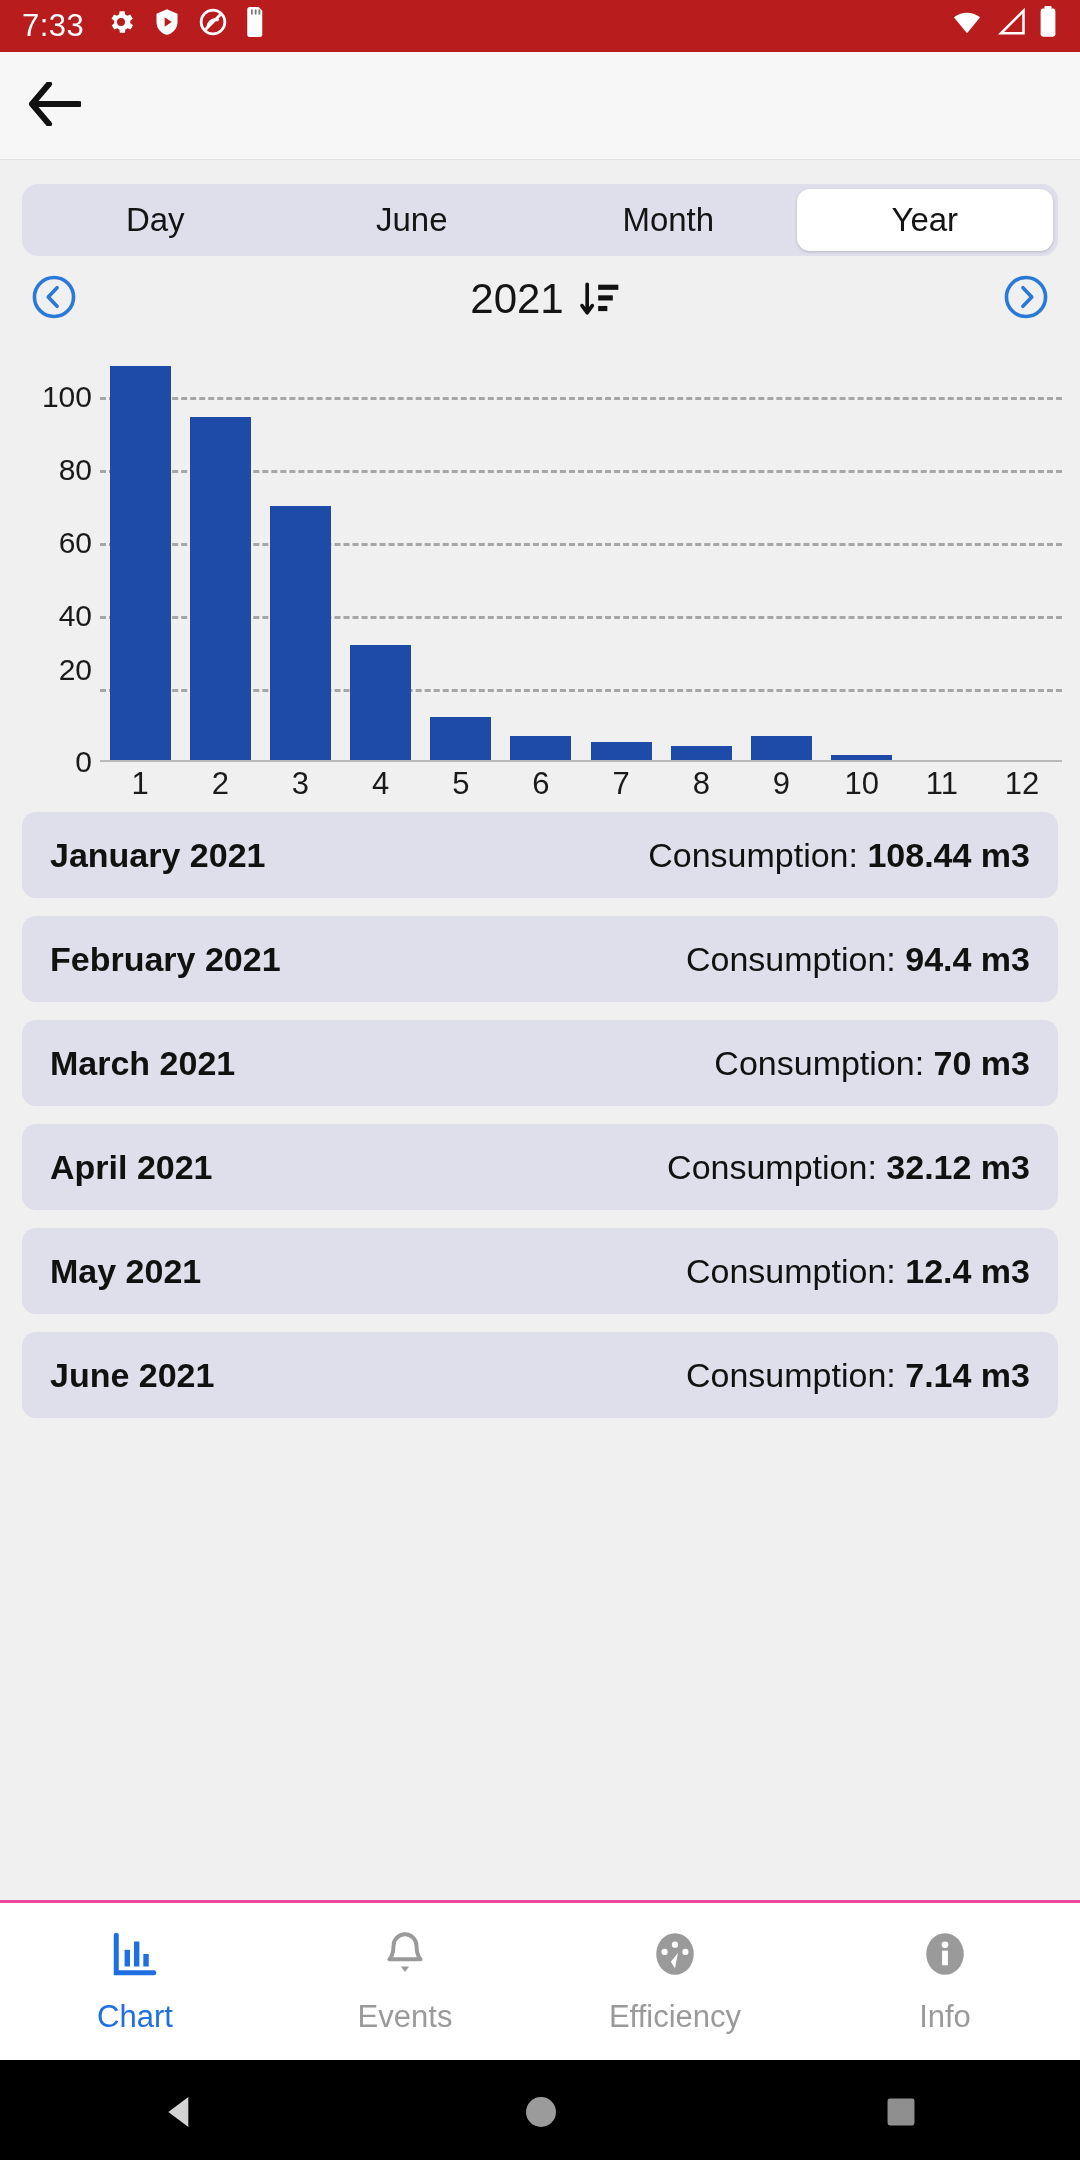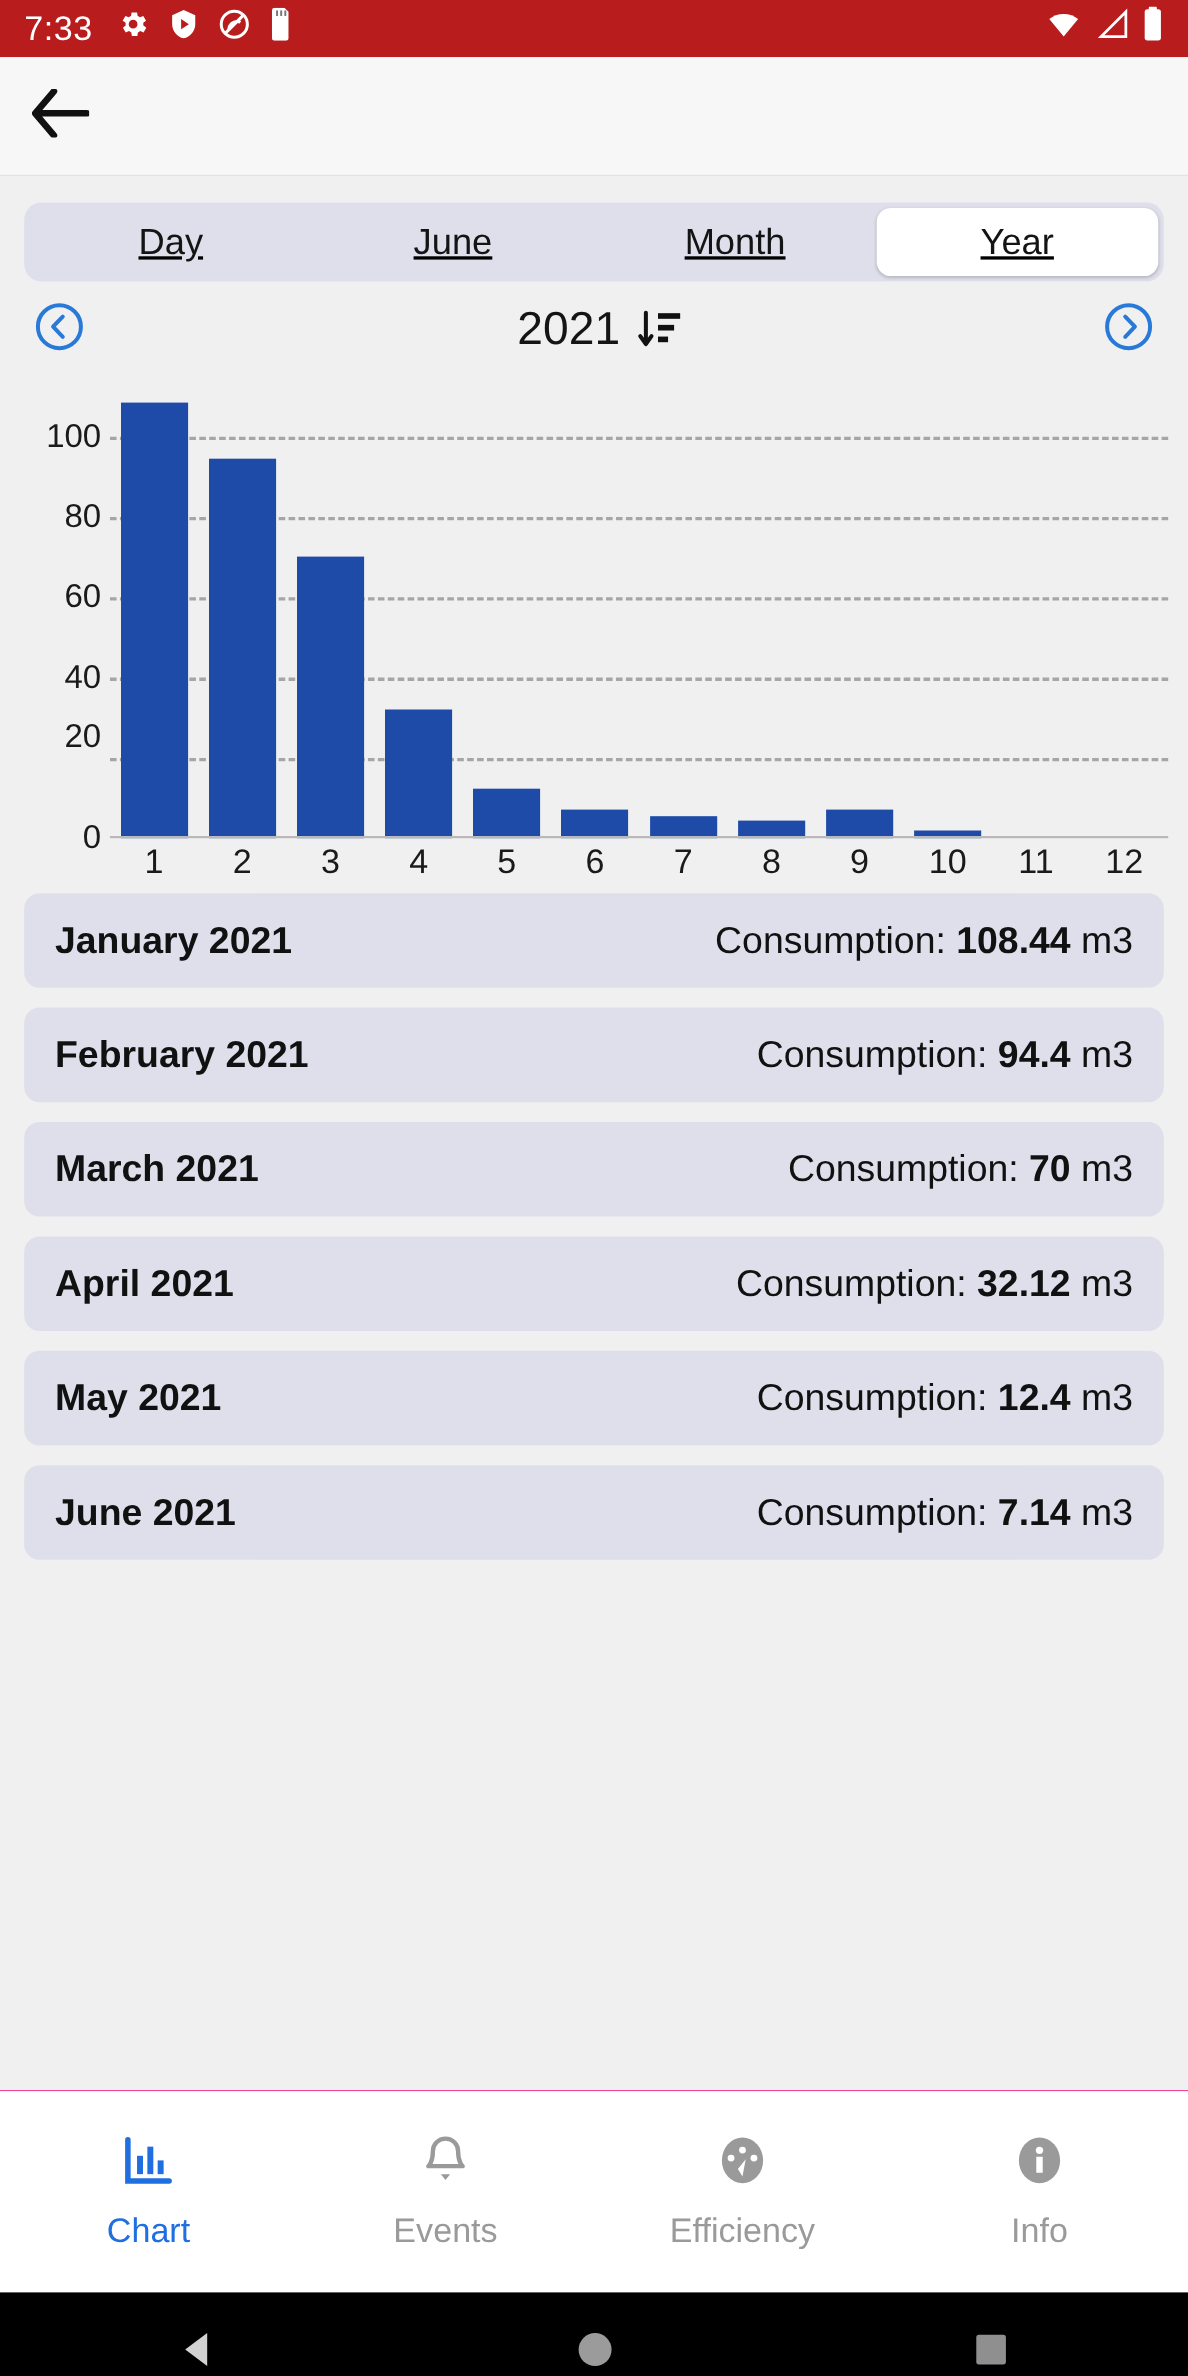--- a/index.html
+++ b/index.html
@@ -32,21 +32,21 @@
   .appbar-title{
     position:absolute; left:0; right:0; text-align:center;
     font-size:40px; font-weight:700; color:#141414;
     pointer-events:none;
   }
 
   
   .content{ background:#f0f0f0; height:1740px; position:relative; overflow:hidden; }
 
   
-  .seg-wrap{ padding:24px 22px 0 22px;text-decoration:underline; }
+  .seg-wrap{ padding:24px 22px 0 22px; }
   .segmented{
     background:#dfdfeb; border-radius:16px; height:72px;
     display:flex; align-items:center; padding:5px;
   }
   .seg-item{
     flex:1; height:62px; display:flex; align-items:center; justify-content:center;
     font-size:33px; color:#141414; border-radius:13px;
   }
   .seg-item.active{ background:#ffffff; font-weight:400; box-shadow:0 1px 3px rgba(0,0,0,.18); }
 
@@ -94,25 +94,25 @@
   
   .list{ padding:0 22px; }
   .list-row{
     background:#dfdfeb; border-radius:14px; height:86px;
     display:flex; align-items:center; padding:0 28px;
     margin-bottom:18px;
   }
   .row-month{ font-size:34px; font-weight:700; color:#111; }
   .row-right{ margin-left:auto; font-size:34px; color:#111; }
   .row-right b{ font-weight:700; }
-  .row-unit{ font-weight:400; }
+  .row-unit{ font-weight:700; }
 
   
   .bottomnav{
-    height:184px; background:#fff; border-top:1px solid #ec4899;
+    height:160px; background:#fff; border-top:3px solid #ec4899;
     display:flex; align-items:center;
   }
   .nav-item{ flex:1; display:flex; flex-direction:column; align-items:center; gap:16px; }
   .nav-label{ font-size:31px; color:#9a9a9a; }
   .nav-item.active .nav-label{ color:#1f6fe0; }
 
   
   .sysnav{ height:108px; background:#000; display:flex; align-items:center; justify-content:space-around; }
 </style>
 </head>

